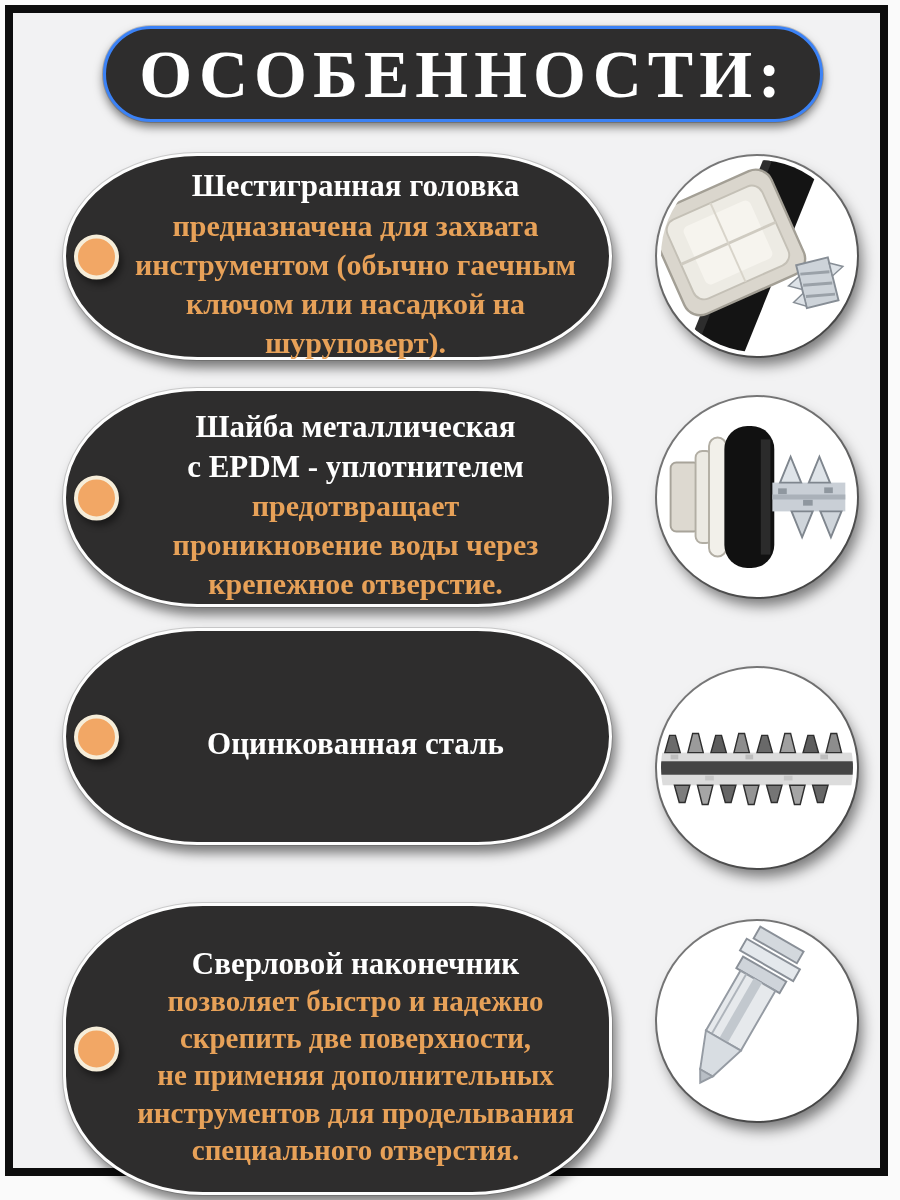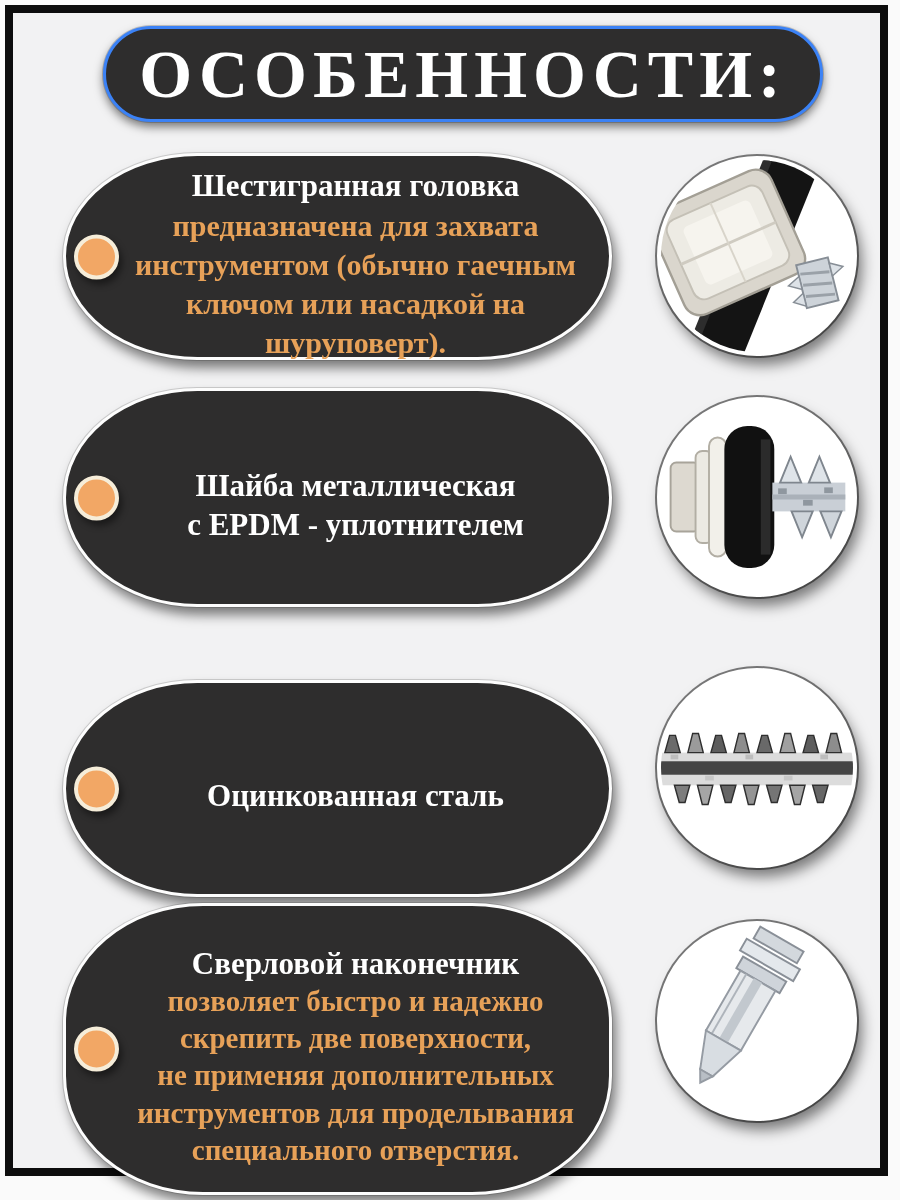--- a/index.html
+++ b/index.html
@@ -46,21 +46,21 @@
     background: #2e2d2d;
     border: 3px solid #fdfdfd;
     box-shadow: 4px 8px 12px rgba(0,0,0,0.5), 0 0 0 1px rgba(0,0,0,0.15);
     display: flex; flex-direction: column;
     align-items: center; justify-content: center;
     text-align: center;
     padding: 0 22px 0 58px;
   }
   #pill1 { top: 153px; height: 207px; border-radius: 135px / 104px; }
   #pill2 { top: 388px; height: 219px; border-radius: 135px / 110px; }
-  #pill3 { top: 680px; height: 217px; border-radius: 135px / 109px; }
+  #pill3 { top: 628px; height: 217px; border-radius: 135px / 109px; }
   #pill4 { top: 903px; height: 292px; border-radius: 140px / 119px; }
   .heading {
     color: #ffffff;
     font-weight: bold;
     font-size: 31px;
     line-height: 1.26;
     white-space: pre-line;
     margin-top: 15px;
   }
   .body-text {
@@ -139,20 +139,23 @@
         <line x1="-2" y1="0" x2="28" y2="5" stroke="#9aa1a8" stroke-width="3"></line>
         <line x1="-2" y1="12" x2="28" y2="17" stroke="#9aa1a8" stroke-width="3"></line>
       </g>
     </svg>
   </div>
 
   <section class="pill" id="pill2">
     <span class="bullet"></span>
     <h2 class="heading">Шайба металлическая
 с EPDM - уплотнителем</h2>
+    <p class="body-text">предотвращает
+проникновение воды через
+крепежное отверстие.</p>
   </section>
   <div class="photo" id="photo2">
     <svg viewBox="0 0 200 200">
       <rect width="200" height="200" fill="#ffffff"></rect>
       <rect x="10" y="64" width="30" height="72" rx="6" fill="#ddd9d0" stroke="#a8a49a" stroke-width="2"></rect>
       <rect x="36" y="52" width="18" height="96" rx="7" fill="#eceae3" stroke="#b2aea4" stroke-width="2"></rect>
       <rect x="50" y="38" width="18" height="124" rx="9" fill="#f2f0ea" stroke="#b2aea4" stroke-width="2"></rect>
       <rect x="66" y="26" width="52" height="148" rx="24" fill="#111111"></rect>
       <rect x="104" y="40" width="10" height="120" fill="#2b2b2b"></rect>
       <rect x="116" y="85" width="76" height="30" fill="#c9cfd6"></rect>

